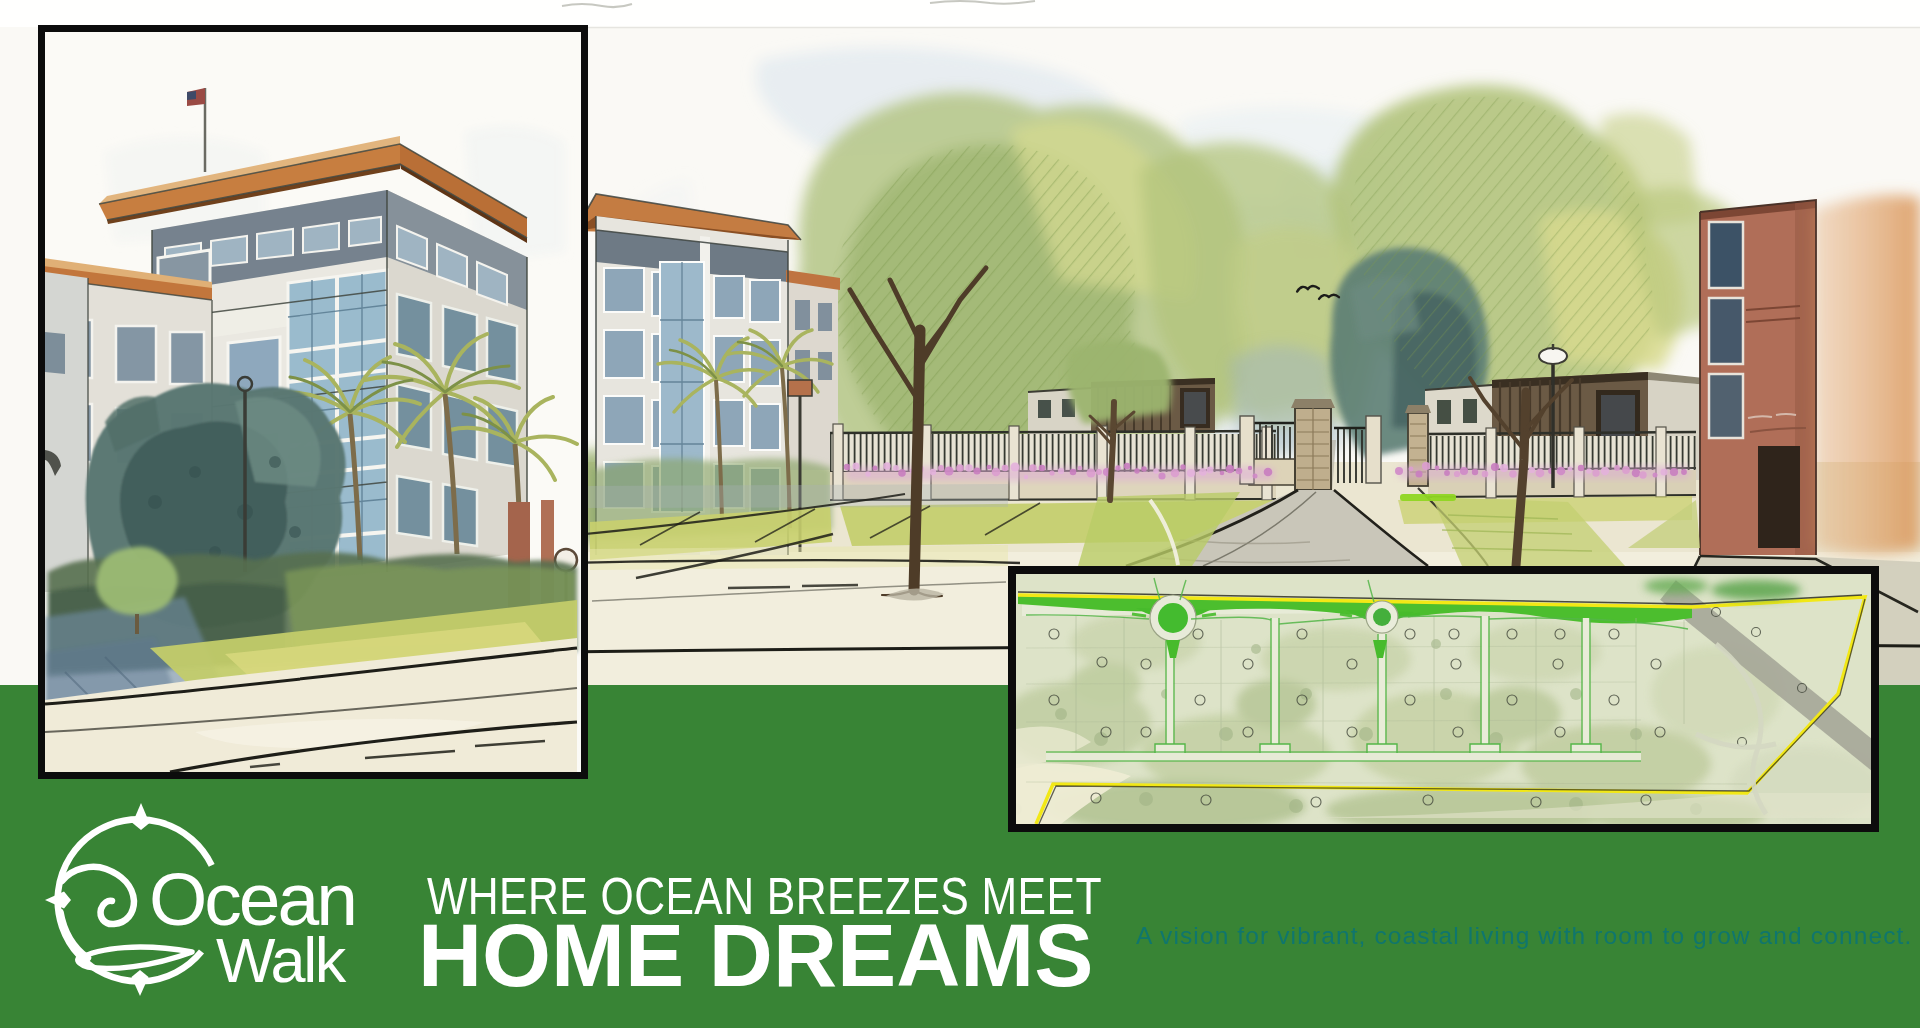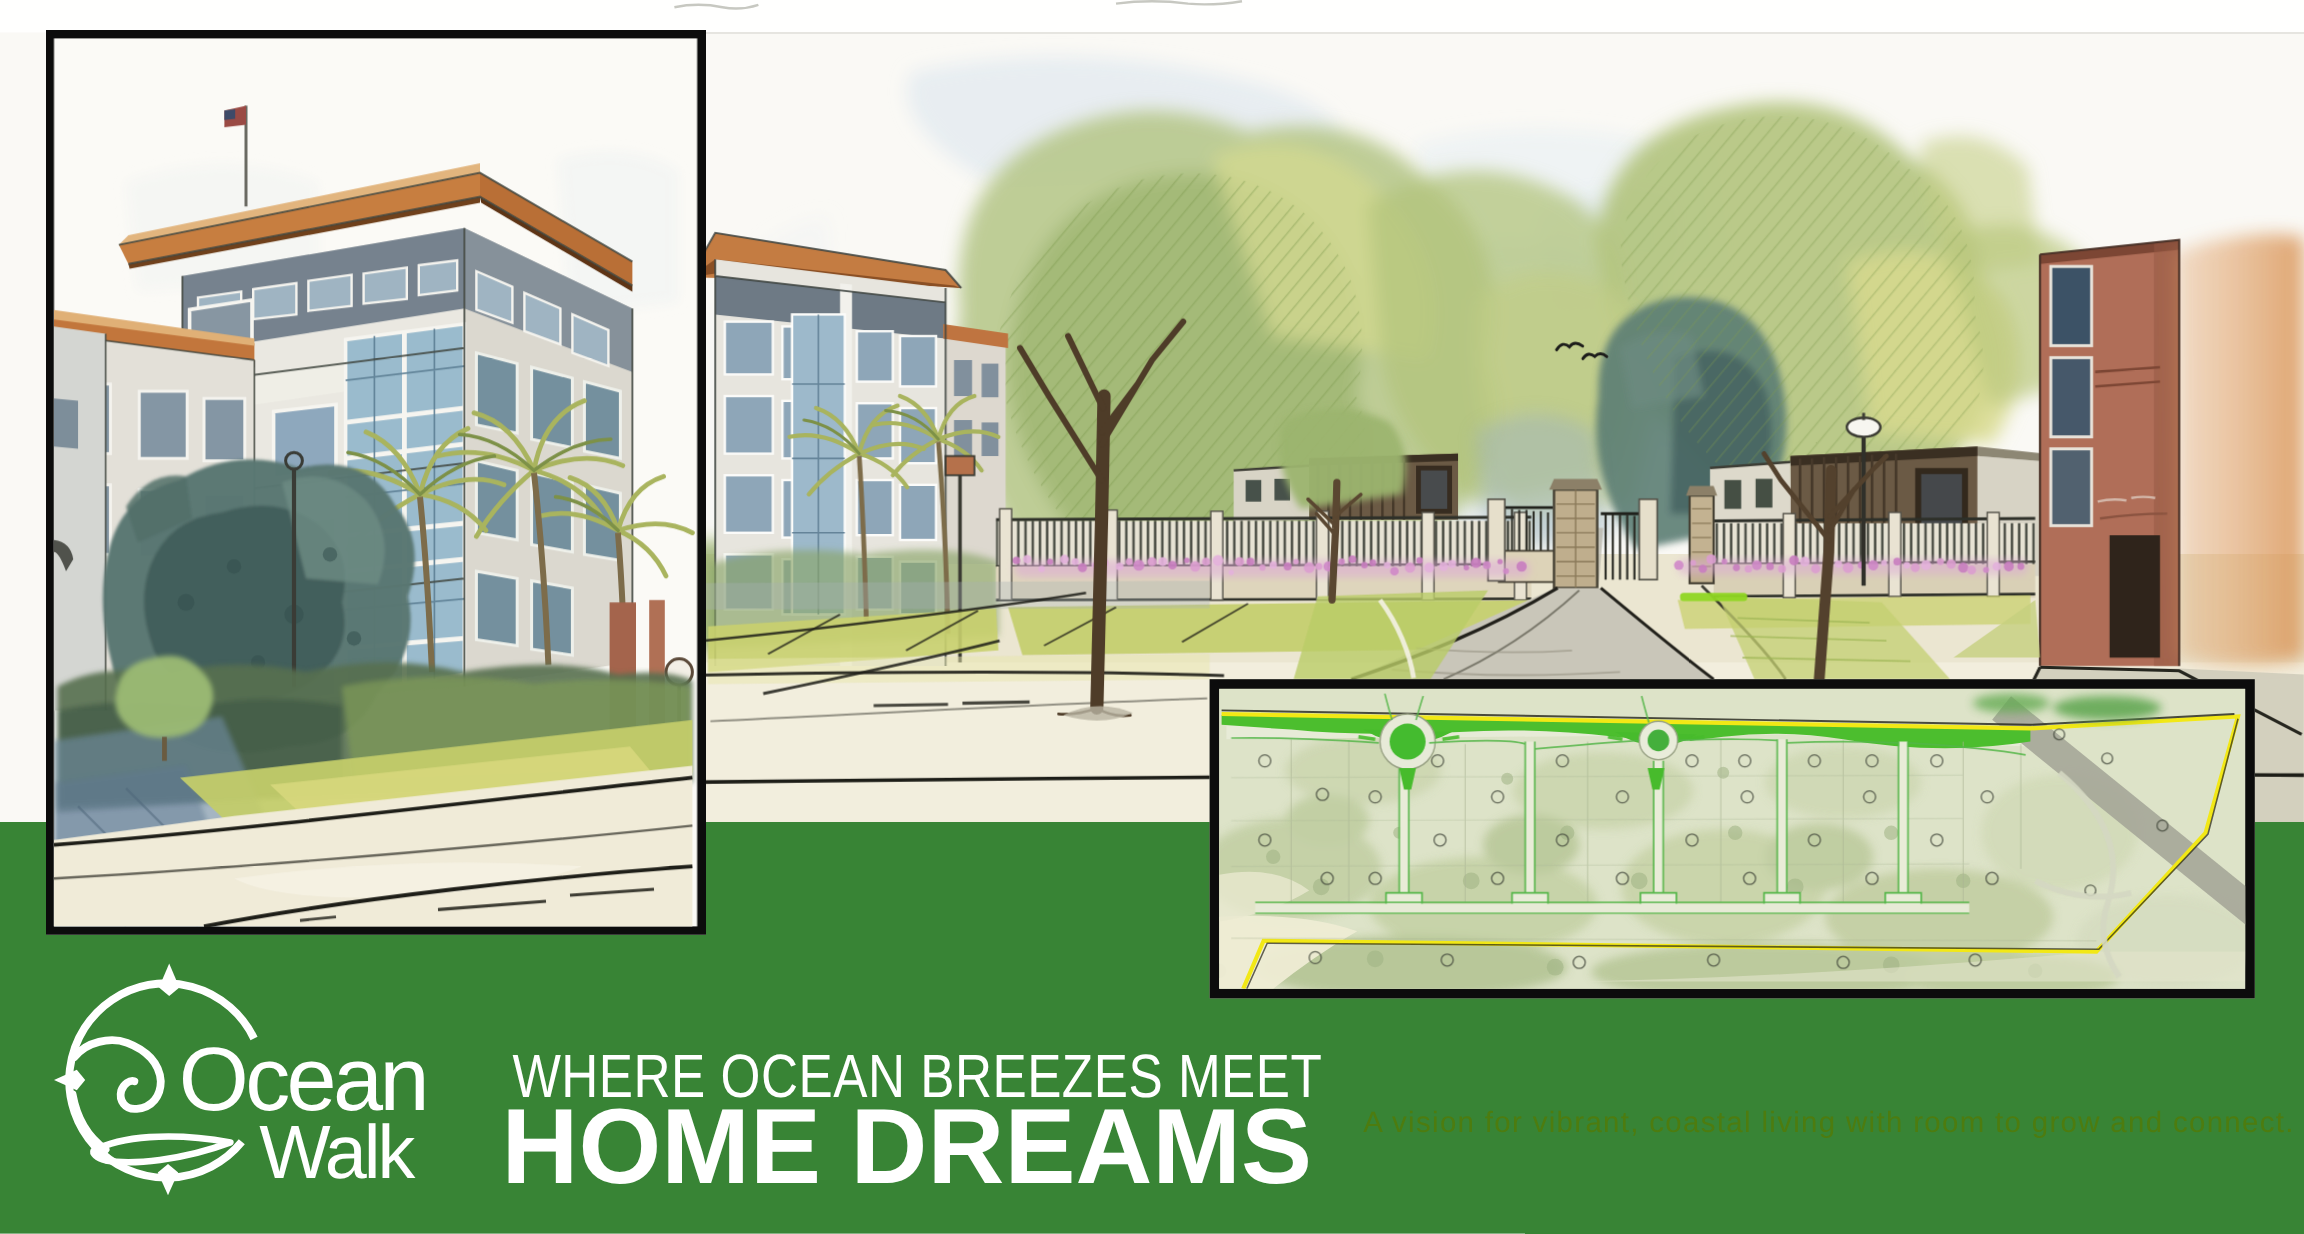--- a/index.html
+++ b/index.html
@@ -812,13 +812,13 @@
 
 <text x="149" y="925" fill="#fff" font-size="75px" letter-spacing="-3px" style="-webkit-text-stroke:1.3px #fff">Ocean</text>
 
 <text x="216" y="982" fill="#fff" font-size="63px" letter-spacing="-2.5px" style="-webkit-text-stroke:0.6px #fff">Walk</text>
 </svg>
 
 <div class="abs" style="left:427px;top:867px;color:#fff;font-size:51px;letter-spacing:0.5px;font-weight:400;white-space:nowrap;transform:scaleX(0.838);transform-origin:0 0">WHERE OCEAN BREEZES MEET</div>
 
 <div class="abs" style="left:418px;top:904px;color:#fff;font-size:89px;font-weight:700;white-space:nowrap;transform:scaleX(0.997);transform-origin:0 0">HOME DREAMS</div>
 
-<div class="abs" style="left:1136px;top:922px;color:#4d7c0f;font-size:24.5px;font-weight:400;letter-spacing:1.12px;white-space:nowrap">A vision for vibrant, coastal living with room to grow and connect.</div>
+<div class="abs" style="left:1136px;top:922px;color:#0f766e;font-size:24.5px;font-weight:400;letter-spacing:1.12px;white-space:nowrap">A vision for vibrant, coastal living with room to grow and connect.</div>
 
 </body></html>

